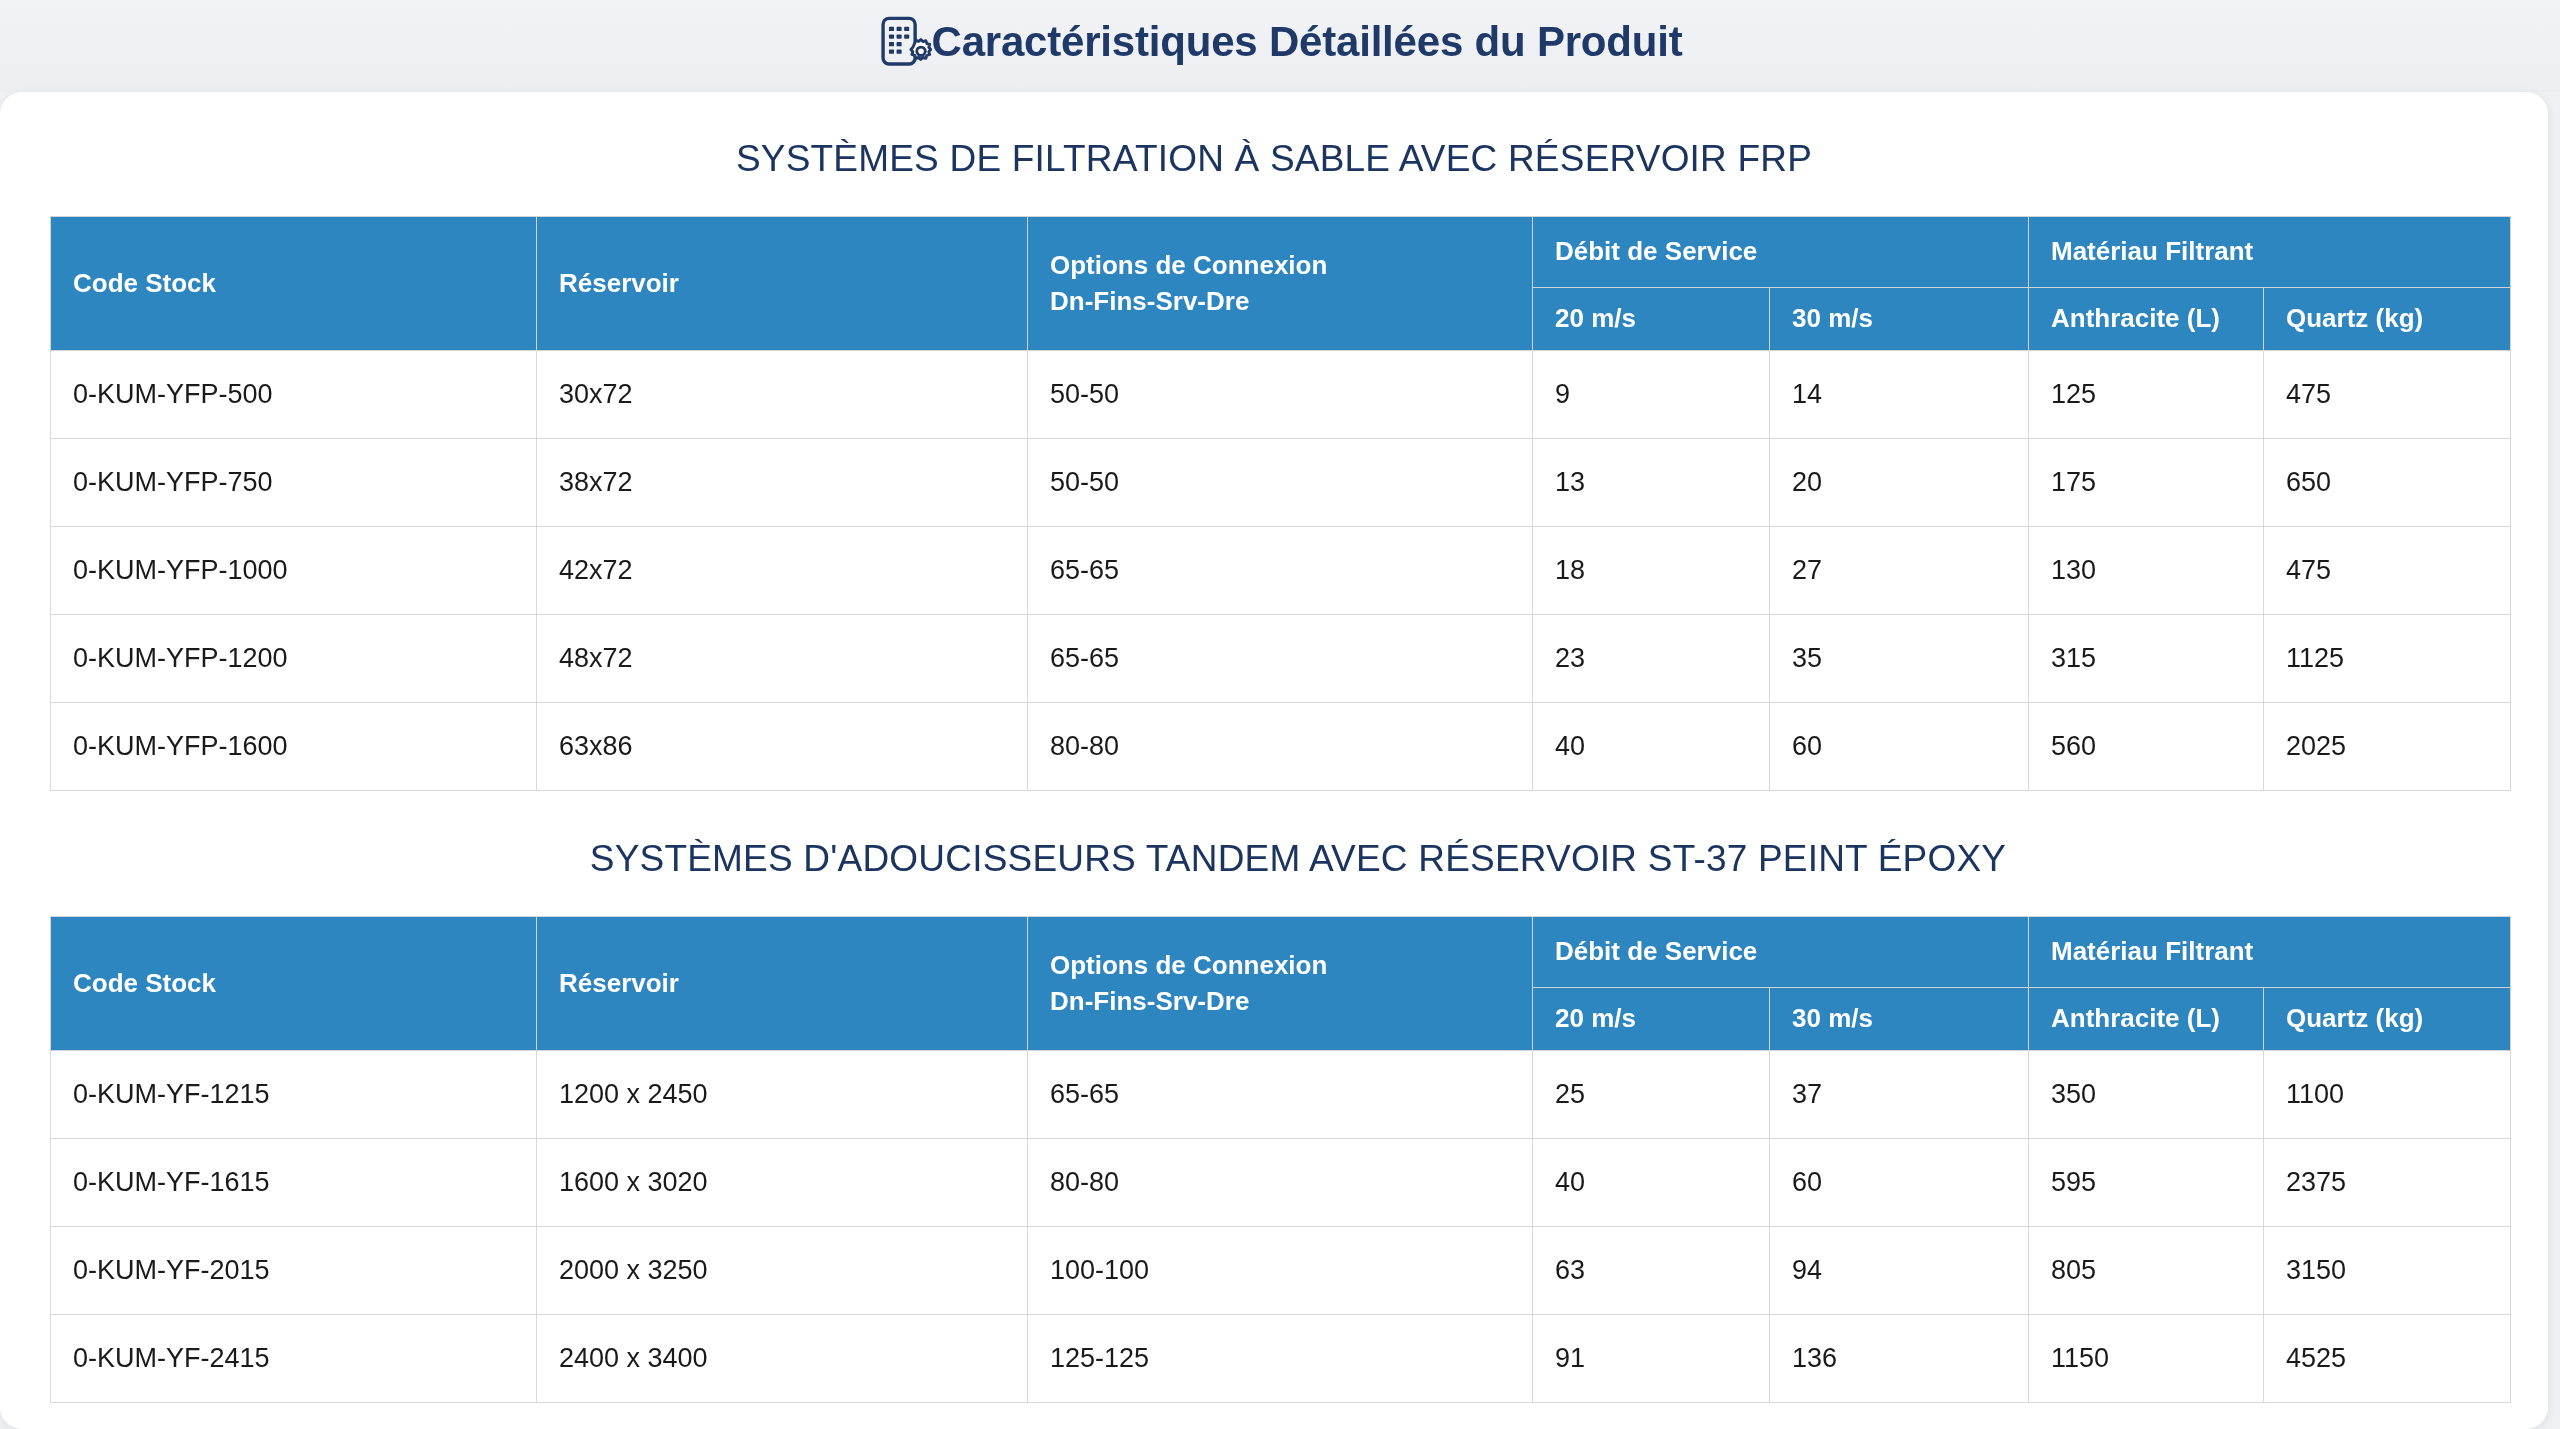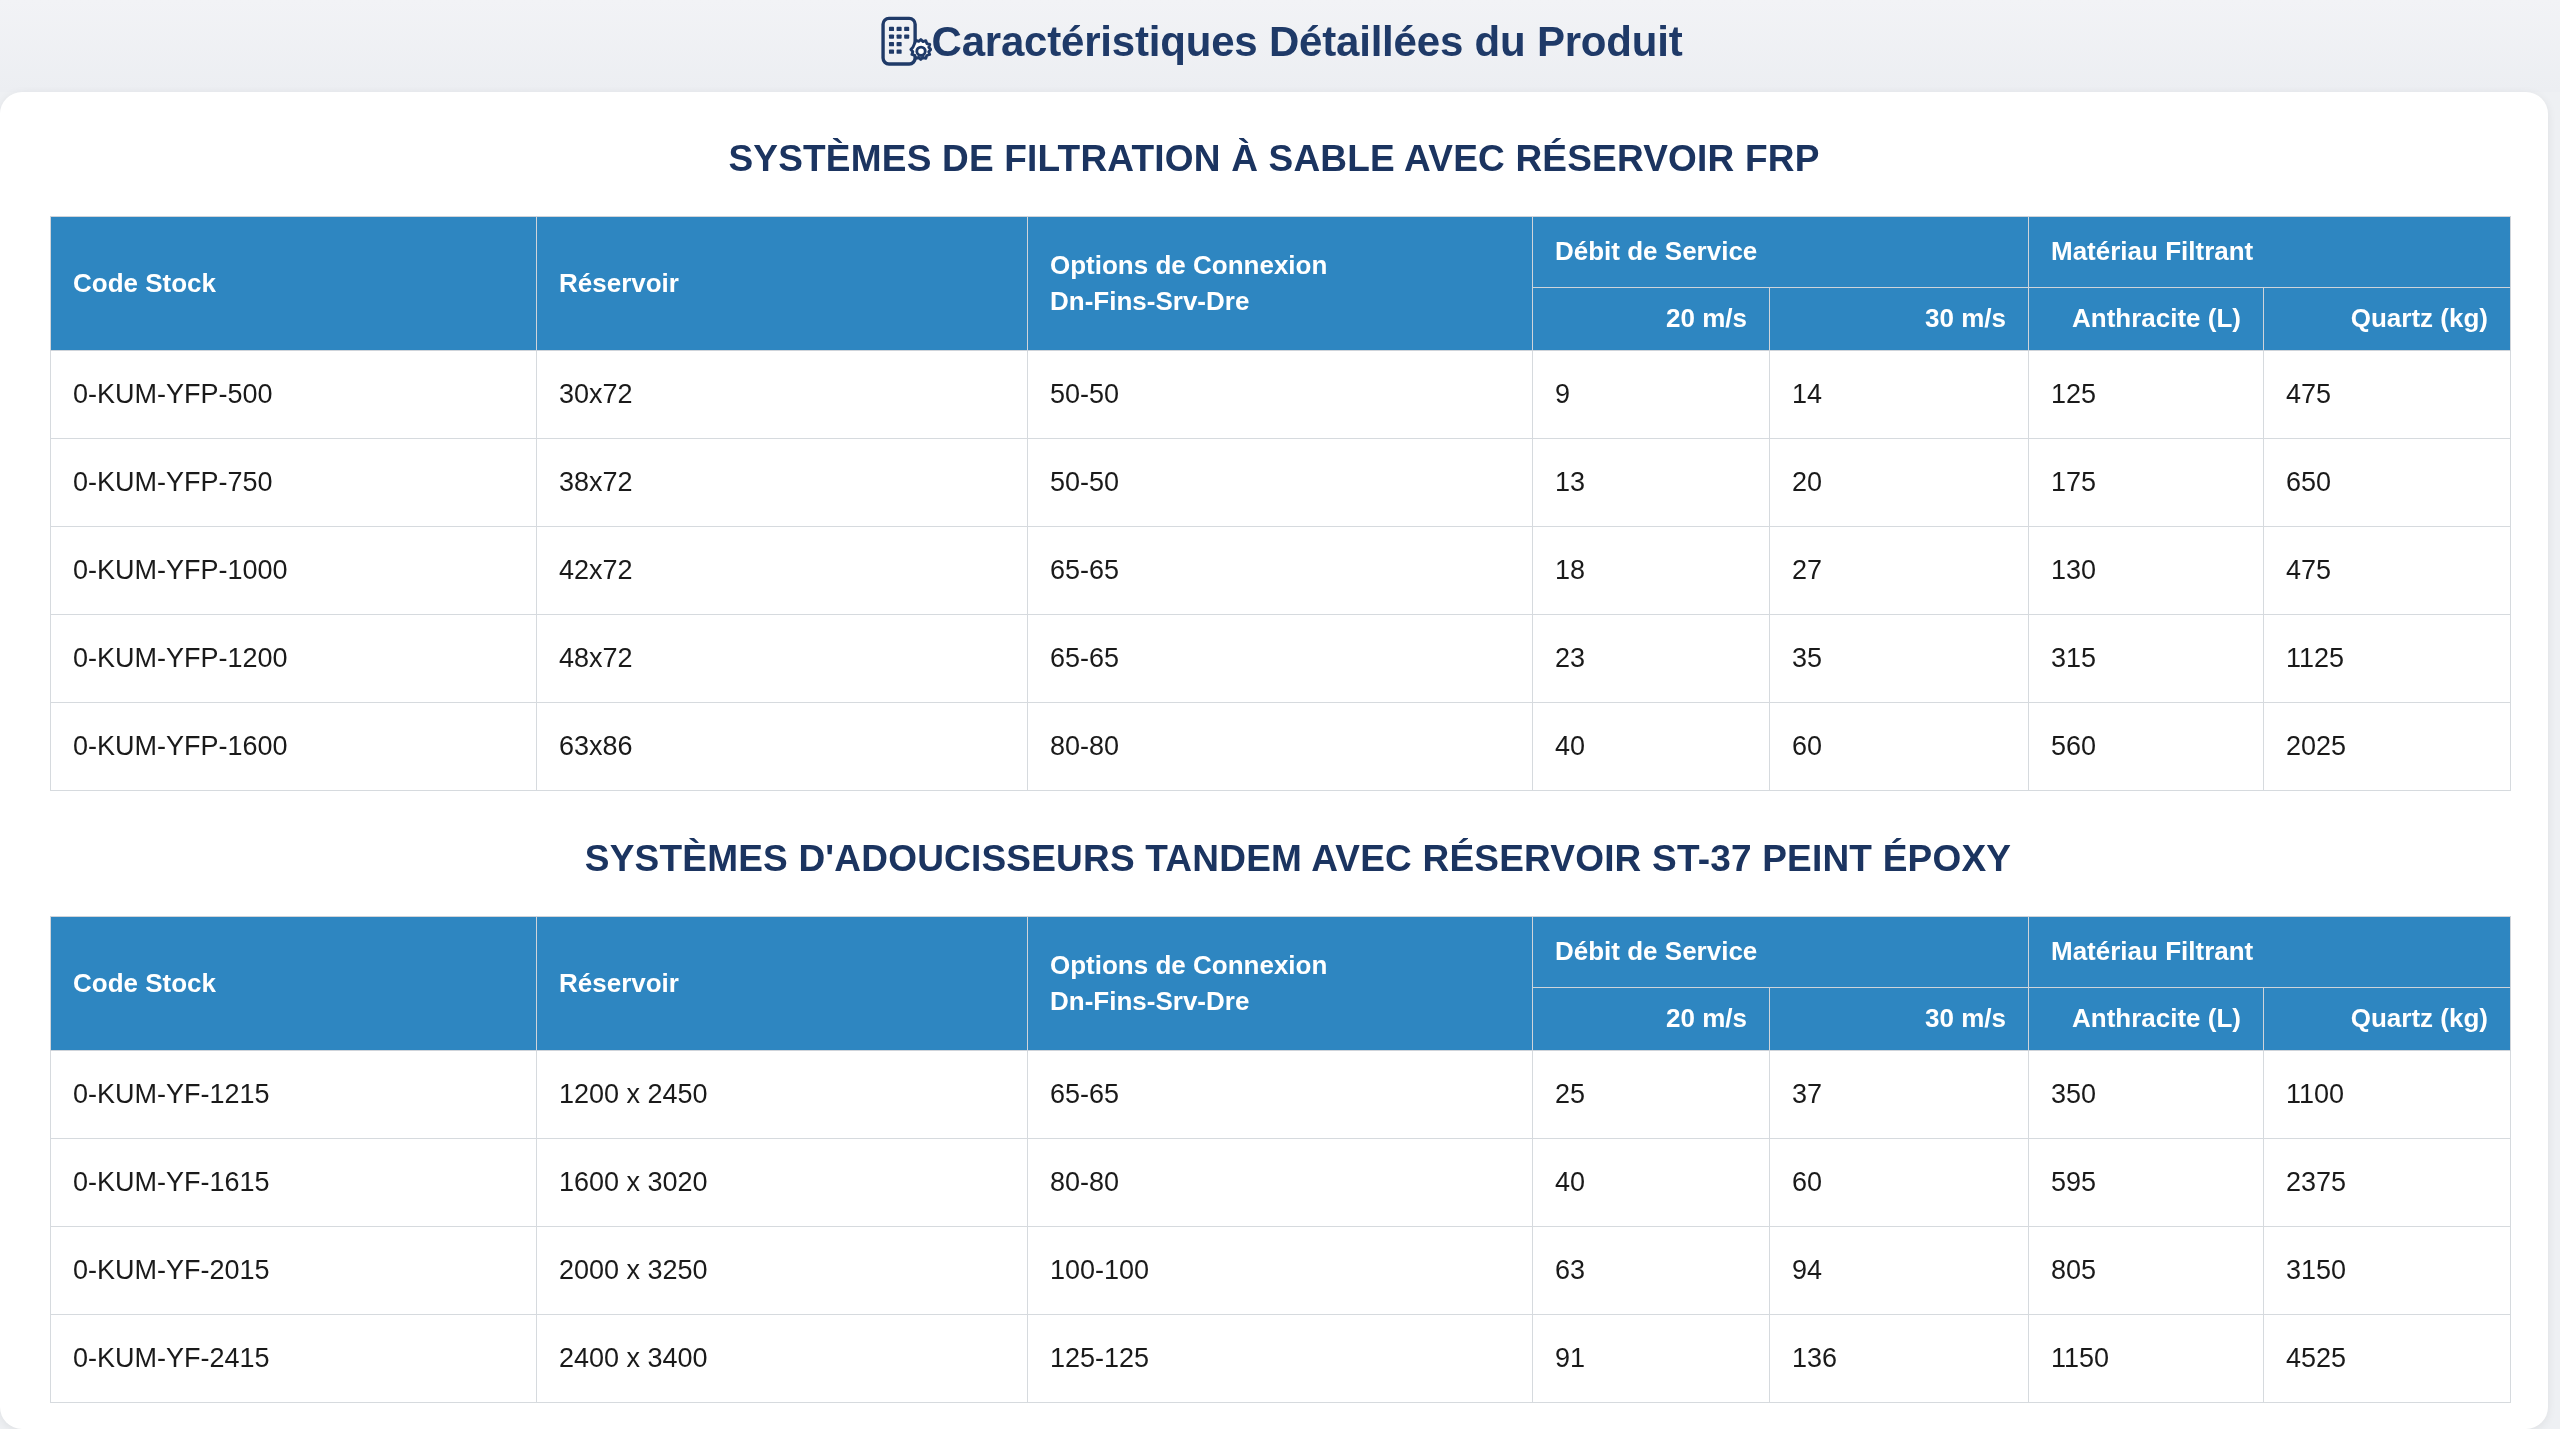--- a/index.html
+++ b/index.html
@@ -55,21 +55,21 @@
     border-radius: 22px;
     box-shadow: 0 2px 10px rgba(0,0,0,0.07);
     box-sizing: border-box;
     overflow: hidden;
   }
 
   .section-title {
     text-align: center;
     color: #1b3460;
     font-size: 37px;
-    font-weight: bold;
+    font-weight: normal;
     letter-spacing: 0.2px;
     white-space: nowrap;
   }
   .section-title.first { margin-top: 46px; margin-bottom: 0; }
   .section-title.second { margin-top: 47px; margin-bottom: 0; padding-left: 48px; }
 
   
   .spec-table-wrap {
     padding: 0 50px;
     box-sizing: border-box;
@@ -95,21 +95,21 @@
     font-size: 26px;
     font-weight: bold;
     text-align: left;
     padding: 0 22px;
     border: 1px solid #cfd4da;
     vertical-align: middle;
     line-height: 1.38;
   }
   .spec-table thead tr.tier1 th { height: 70px; }
   .spec-table thead tr.tier1 th.tall { height: 132px; }
-  .spec-table thead tr.tier2 th { height: 62px; text-align: right; }
+  .spec-table thead tr.tier2 th { height: 62px; }
 
   .spec-table tbody td {
     height: 87px;
     padding: 0 22px;
     border: 1px solid #d6dade;
     font-size: 27px;
     color: #1a1a1a;
     vertical-align: middle;
     background: #fff;
   }

